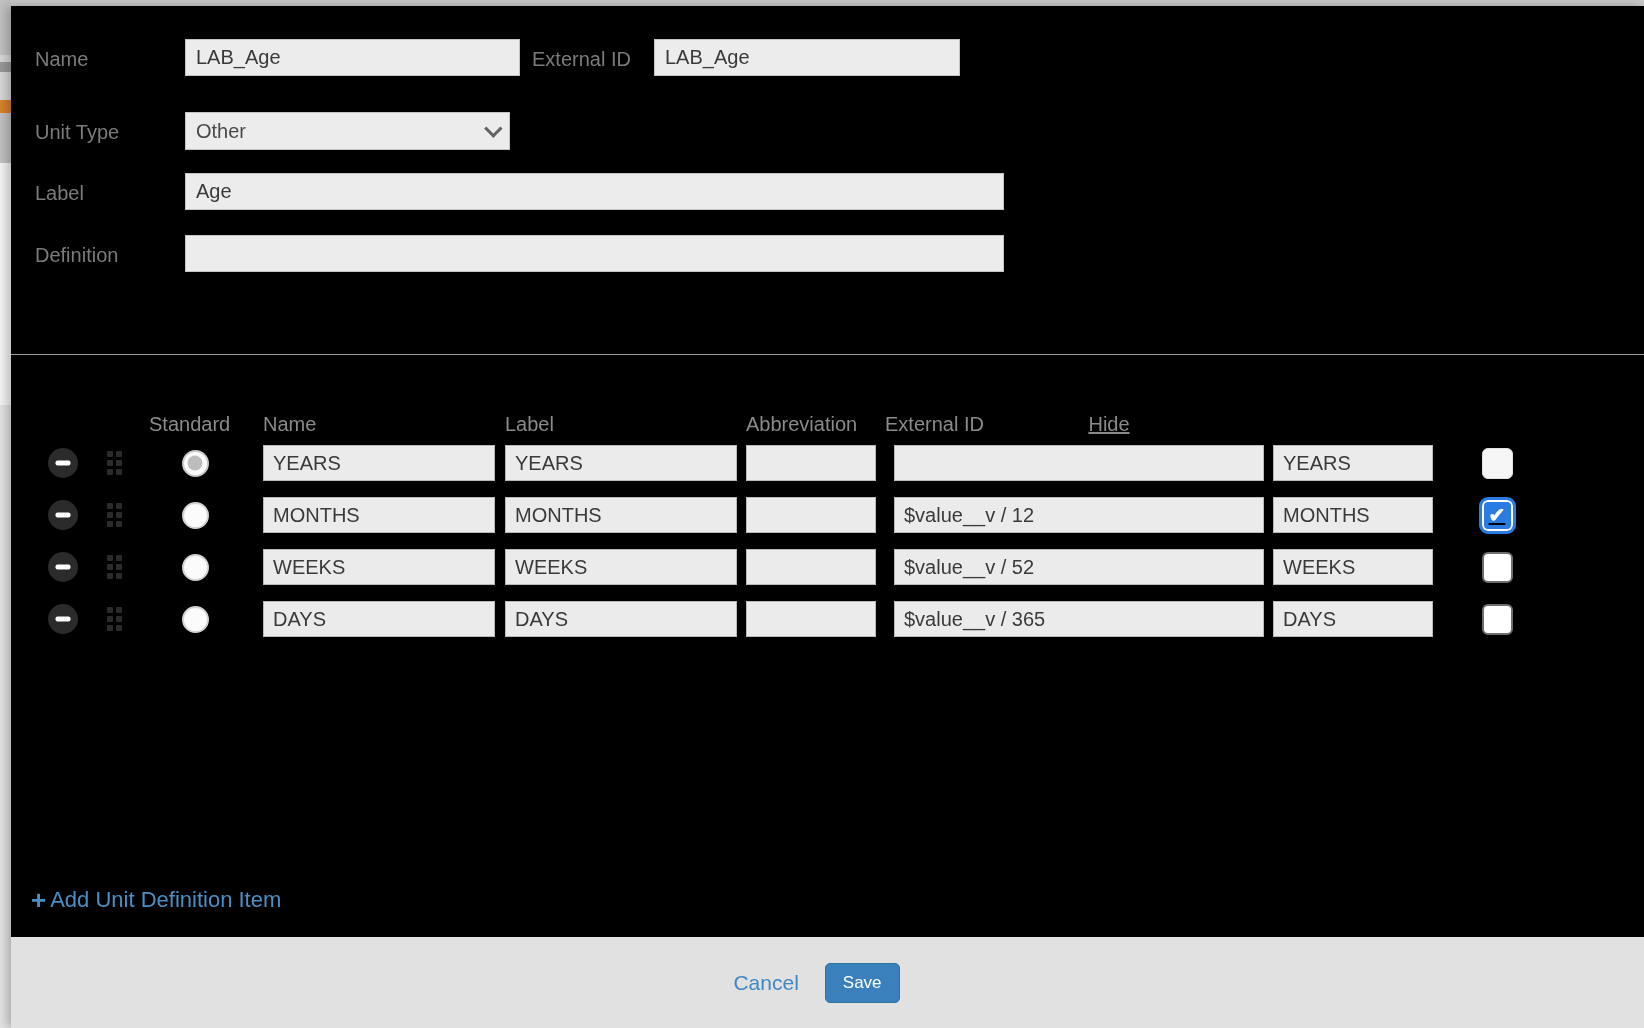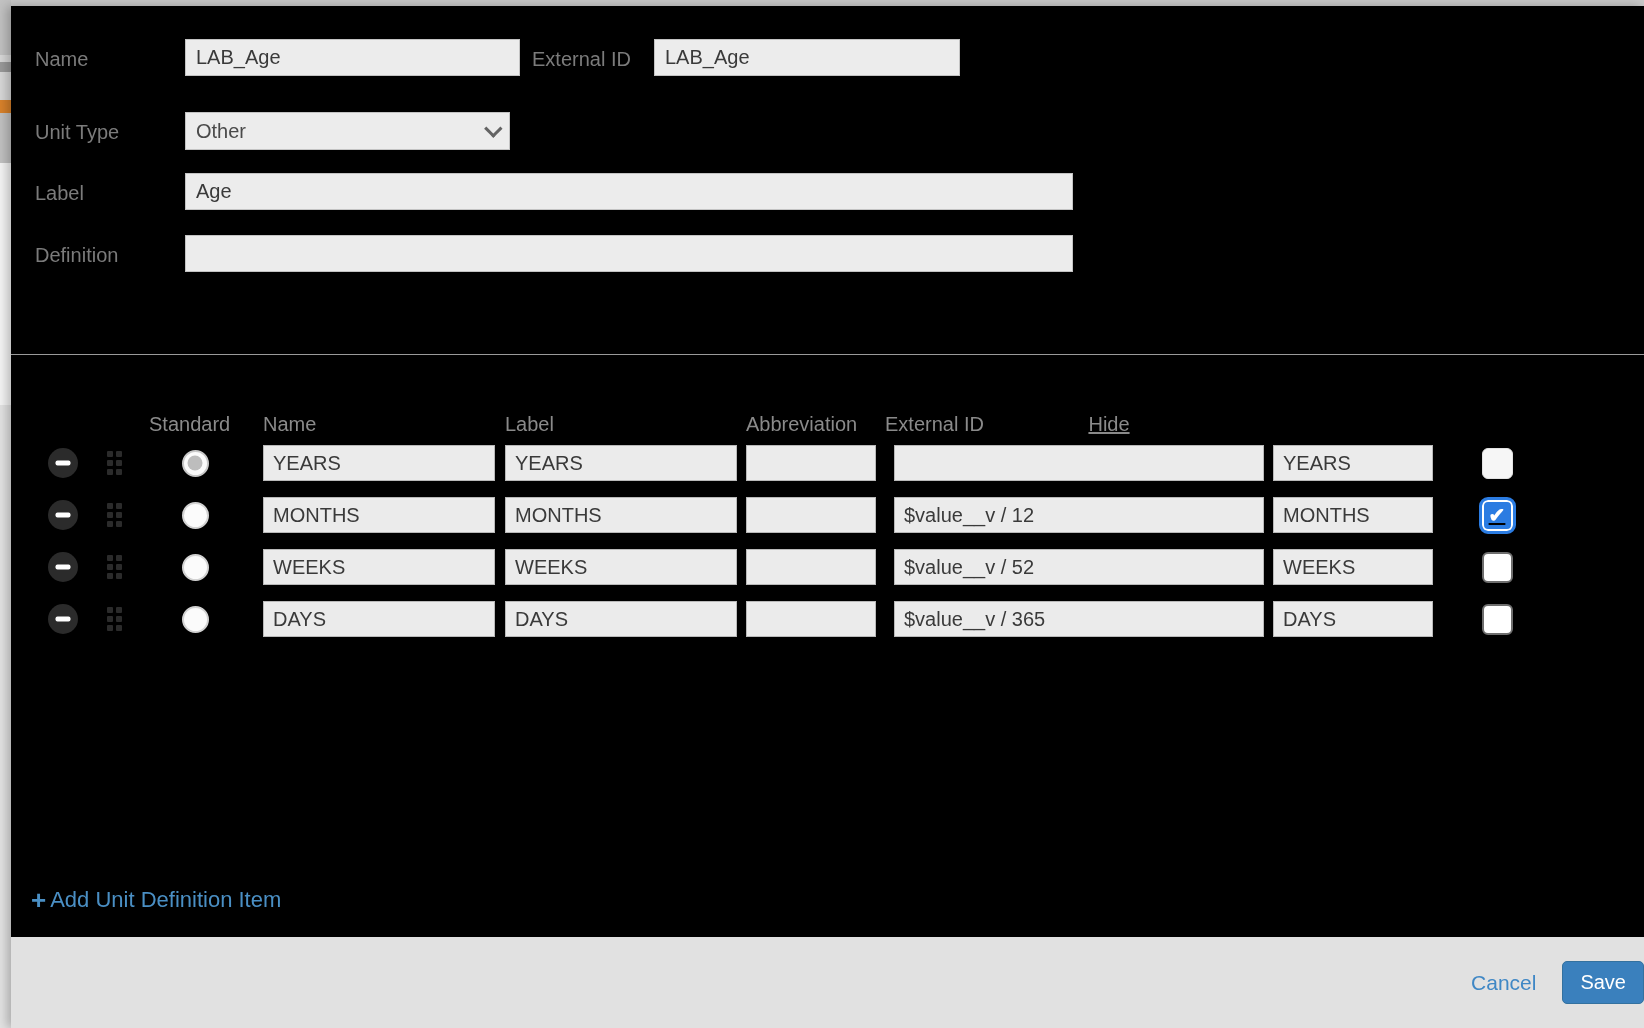--- a/index.html
+++ b/index.html
@@ -51,21 +51,21 @@
   }
   .f-label.ext { width:112px; flex:0 0 112px; margin-left:12px; }
   .tb {
     background:#ececec; border:1px solid #c3c3c3;
     height:37px; font-size:20px; color:#3a3a3a;
     padding:0 10px; font-family:"Liberation Sans", sans-serif;
     outline:none;
   }
   .w-name { width:335px; }
   .w-ext  { width:306px; margin-left:10px; }
-  .w-wide { width:888px; }
+  .w-wide { width:819px; }
   .row-gap-1 { height:36px; }
   .row-gap-2 { height:23px; }
   .row-gap-3 { height:25px; }
 
   .select-box {
     width:325px; height:38px;
     background:#ececec; border:1px solid #c3c3c3;
     display:flex; align-items:center; justify-content:space-between;
     padding:0 12px 0 10px; cursor:pointer;
   }
@@ -151,26 +151,27 @@
     position:absolute; left:20px; bottom:24px;
     display:flex; align-items:center;
     color:#4a8fc4; font-size:22px; cursor:pointer;
   }
   .add-link .plus { font-size:26px; font-weight:bold; margin-right:4px; line-height:1; }
 
   
   .modal-footer {
     flex:0 0 91px; height:91px;
     background:#e1e1e1;
-    display:flex; align-items:center; justify-content:flex-end;
+    display:flex; align-items:center; justify-content:center;
+    padding-right:22px;
   }
   .cancel-link { color:#3f87c5; font-size:21px; cursor:pointer; margin-right:26px; }
   .save-btn {
     background:#3a80bd; border:1px solid #33719f; border-radius:5px;
-    color:#ffffff; font-size:20px;
+    color:#ffffff; font-size:17px;
     padding:9px 17px; cursor:pointer;
     font-family:"Liberation Sans", sans-serif;
   }
 </style>
 </head>
 <body>
 
 <div class="bg-strip">
   <div class="seg" style="top:0;height:55px;background:#c2c2c2;"></div>
   <div class="seg" style="top:55px;height:7px;background:#d8d8d8;"></div>

